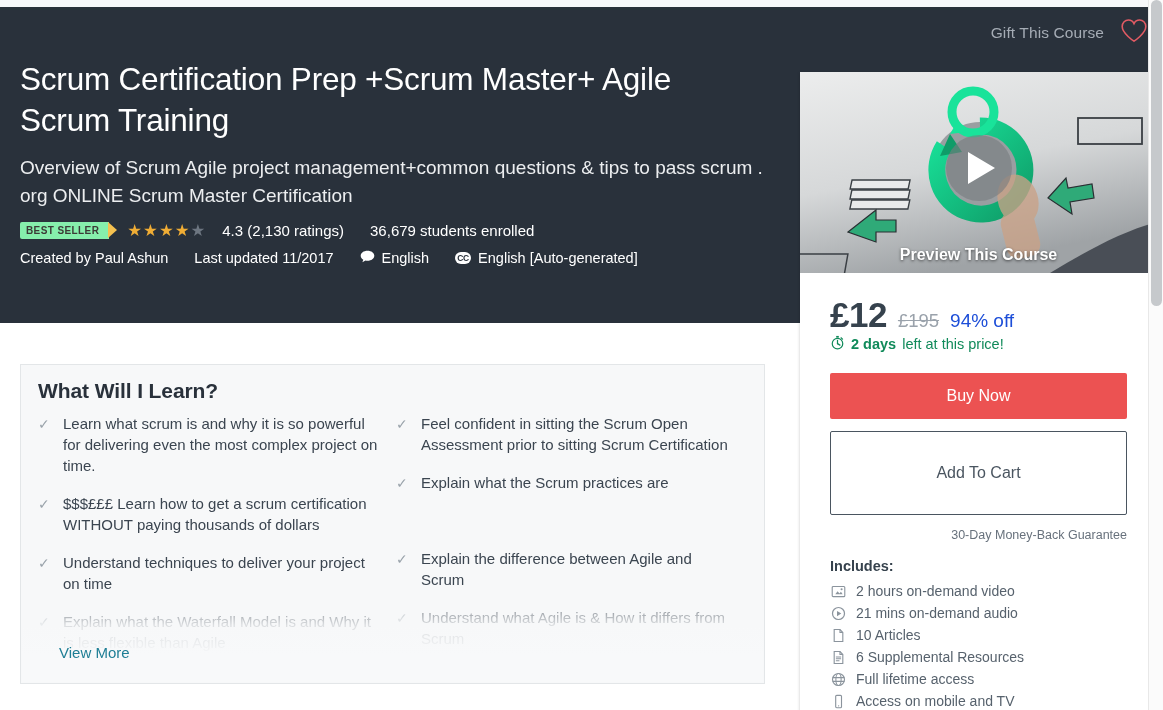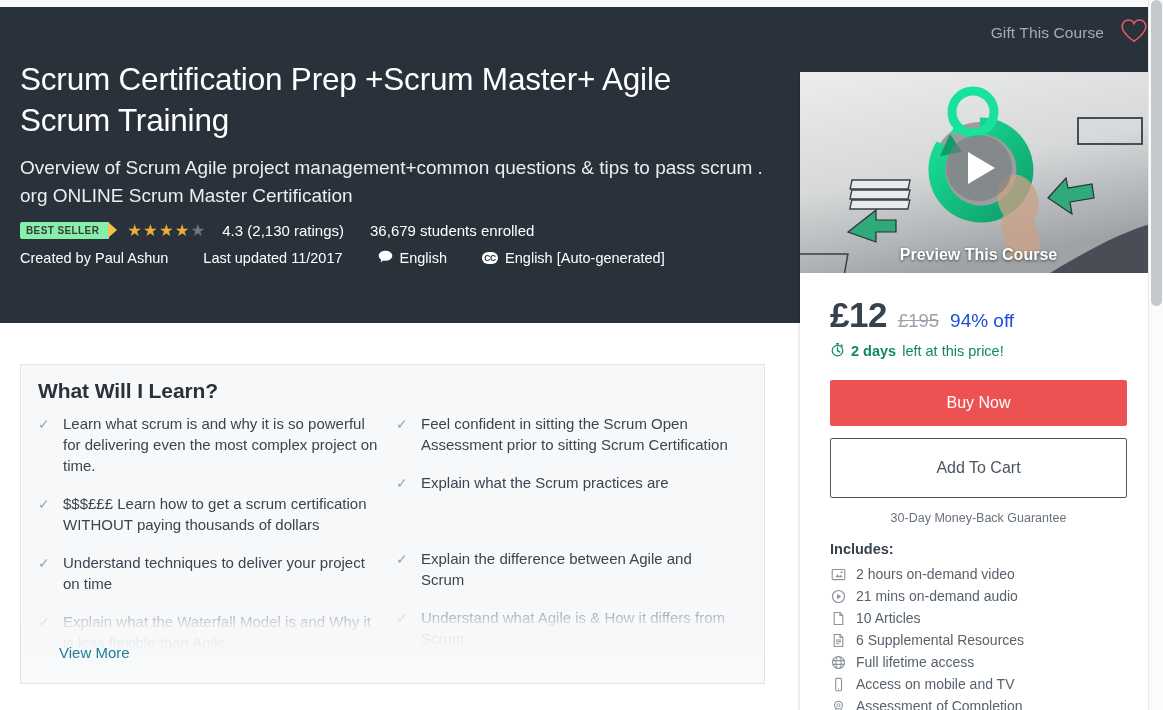--- a/index.html
+++ b/index.html
@@ -123,21 +123,21 @@
   .students {
     color: #ffffff;
     font-size: 15px;
     margin-left: 14px;
   }
 
   .creator-row {
     margin-top: 11px;
     display: flex;
     align-items: center;
-    gap: 13px;
+    gap: 4px;
     color: #ffffff;
     font-size: 14.5px;
     white-space: nowrap;
   }
   .creator-row .seg { margin-right: 22px; display: inline-flex; align-items: center; gap: 7px; }
   .creator-row .seg:last-child { margin-right: 0; }
 
   .cc-badge {
     display: inline-flex;
     align-items: center;
@@ -207,21 +207,20 @@
     letter-spacing: -.5px;
   }
   .price-old {
     color: #9aa2ab;
     font-size: 18.5px;
     text-decoration: line-through;
   }
   .price-off { color: #1d4ed8; font-size: 19px; }
 
   .timer-row {
-    margin-top: 7px;
     display: flex;
     align-items: center;
     gap: 6px;
     color: #108a5a;
     font-size: 14.5px;
   }
   .timer-row b { font-weight: bold; }
 
   .btn-buy {
     display: block;
@@ -235,34 +234,34 @@
     border: none;
     border-radius: 2px;
     cursor: pointer;
     font-family: inherit;
   }
 
   .btn-cart {
     display: block;
     width: 100%;
     margin-top: 12px;
-    padding: 20px 0;
+    padding: 32px 0;
     background: #ffffff;
     color: #4a5560;
     font-size: 16px;
     text-align: center;
     border: 1px solid #4a5560;
     border-radius: 2px;
     cursor: pointer;
     font-family: inherit;
   }
 
   .guarantee {
     margin-top: 13px;
-    text-align: center;
+    text-align: right;
     color: #67717c;
     font-size: 12.5px;
   }
 
   .includes-title {
     margin-top: 16px;
     color: #36424d;
     font-size: 14.5px;
     font-weight: bold;
   }

